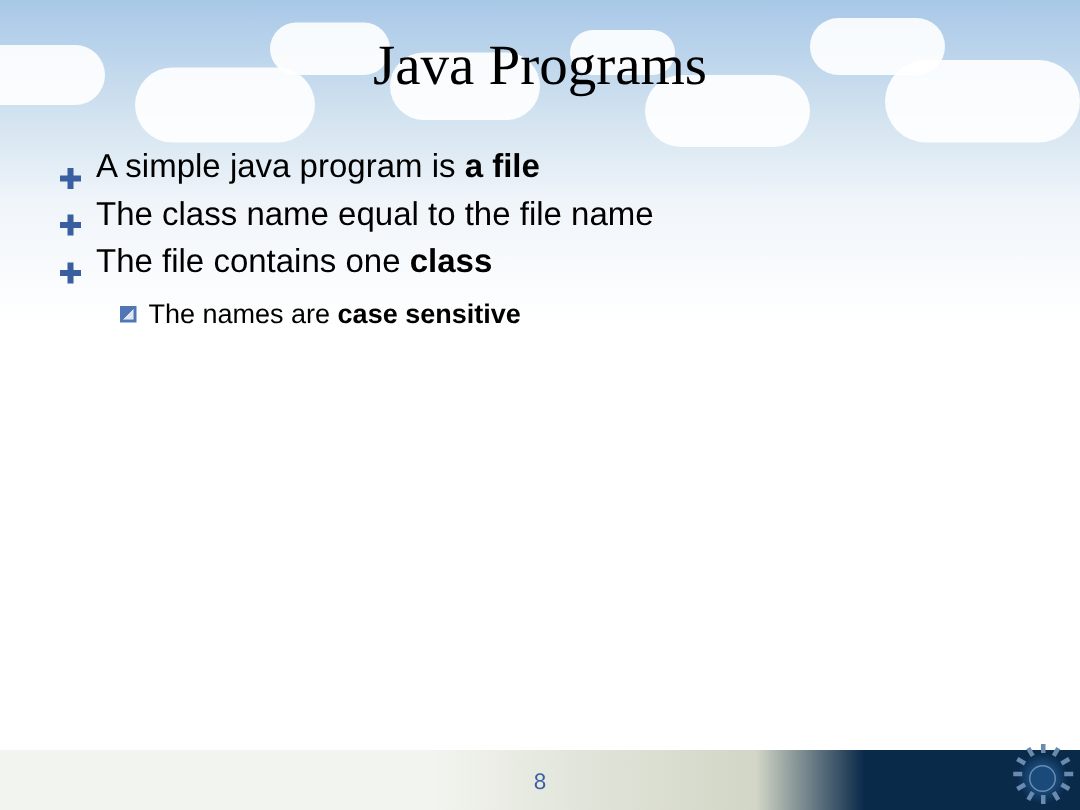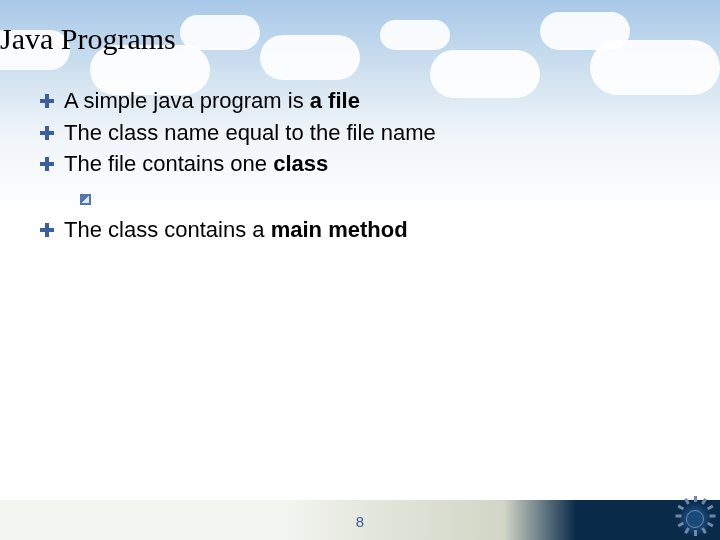--- a/index.html
+++ b/index.html
@@ -27,36 +27,36 @@
   .c1 { width: 90px; height: 40px; top: 30px; left: -20px; }
   .c2 { width: 120px; height: 50px; top: 45px; left: 90px; }
   .c3 { width: 100px; height: 45px; top: 35px; left: 260px; }
   .c4 { width: 110px; height: 48px; top: 50px; left: 430px; }
   .c5 { width: 130px; height: 55px; top: 40px; left: 590px; }
   .c6 { width: 80px; height: 35px; top: 15px; left: 180px; }
   .c7 { width: 70px; height: 30px; top: 20px; left: 380px; }
   .c8 { width: 90px; height: 38px; top: 12px; left: 540px; }
   .title {
     font-family: Garamond, Georgia, 'Times New Roman', serif;
-    font-size: 30px;
+    font-size: 38px;
     font-weight: normal;
-    text-align: left;
+    text-align: center;
     color: #000;
     padding-top: 22px;
     position: relative;
     z-index: 2;
   }
   .content {
     position: relative;
     z-index: 2;
     padding: 30px 40px 0 40px;
   }
   .bullet-item {
     display: flex;
-    align-items: flex-start;
+    align-items: flex-end;
     margin-bottom: 2px;
     font-size: 22px;
     line-height: 1.35;
     color: #000;
   }
   .bullet-icon {
     flex: 0 0 auto;
     width: 14px;
     height: 14px;
     margin-top: 8px;
@@ -178,27 +178,24 @@
     <span><span>The class name equal to the file name</span><b></b><span></span></span>
   </div>
   <div class="bullet-item">
     <span class="bullet-icon"></span>
     <span><span>The file contains one </span><b>class</b><span></span></span>
   </div>
 
   <div class="sub-list">
     <div class="sub-item">
       <span class="sub-icon"></span>
+      <span><span>The names are </span><b>case sensitive</b><span></span></span>
     </div>
   </div>
 
-  <div class="bullet-item">
-    <span class="bullet-icon"></span>
-    <span><span>The class contains a </span><b>main method</b><span></span></span>
-  </div>
 
 </div>
 
 <div class="footer">
   <div class="page-number">8</div>
   <div class="logo">
     <div class="logo-circle">
       <div class="logo-gear" id="gear">
           <div class="gear-tooth" style="transform: rotate(0deg);"></div>
           <div class="gear-tooth" style="transform: rotate(30deg);"></div>

